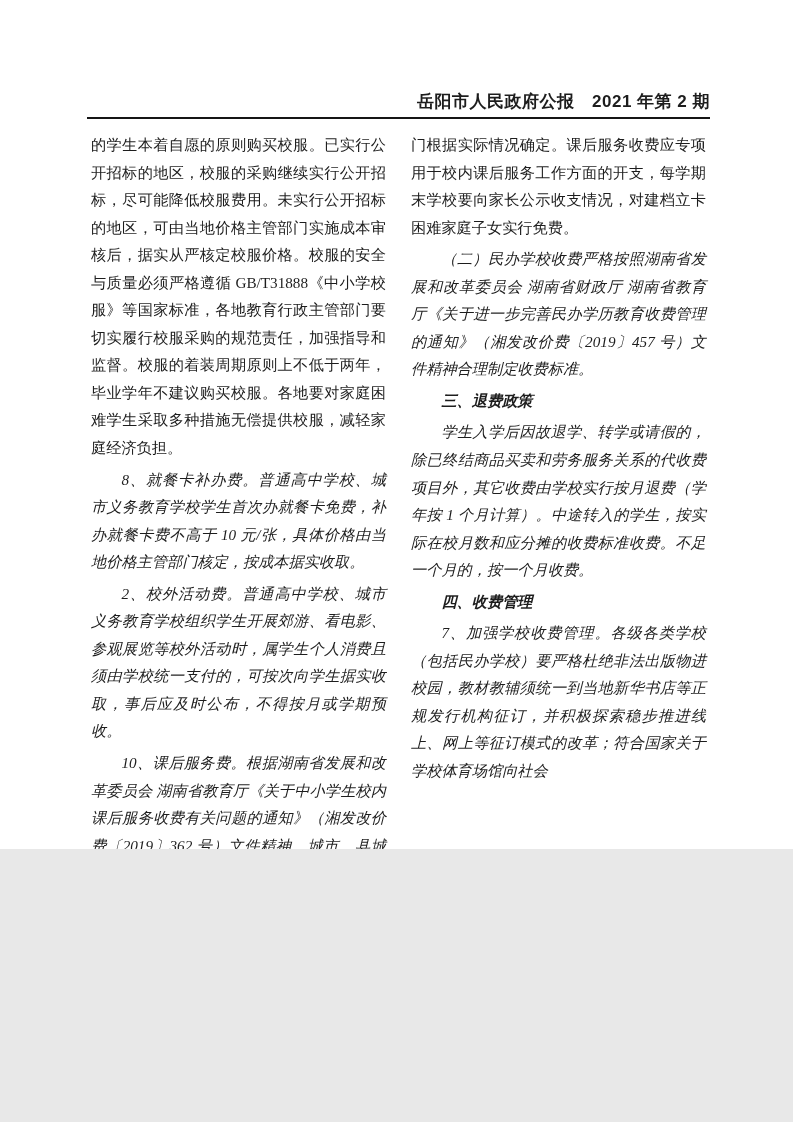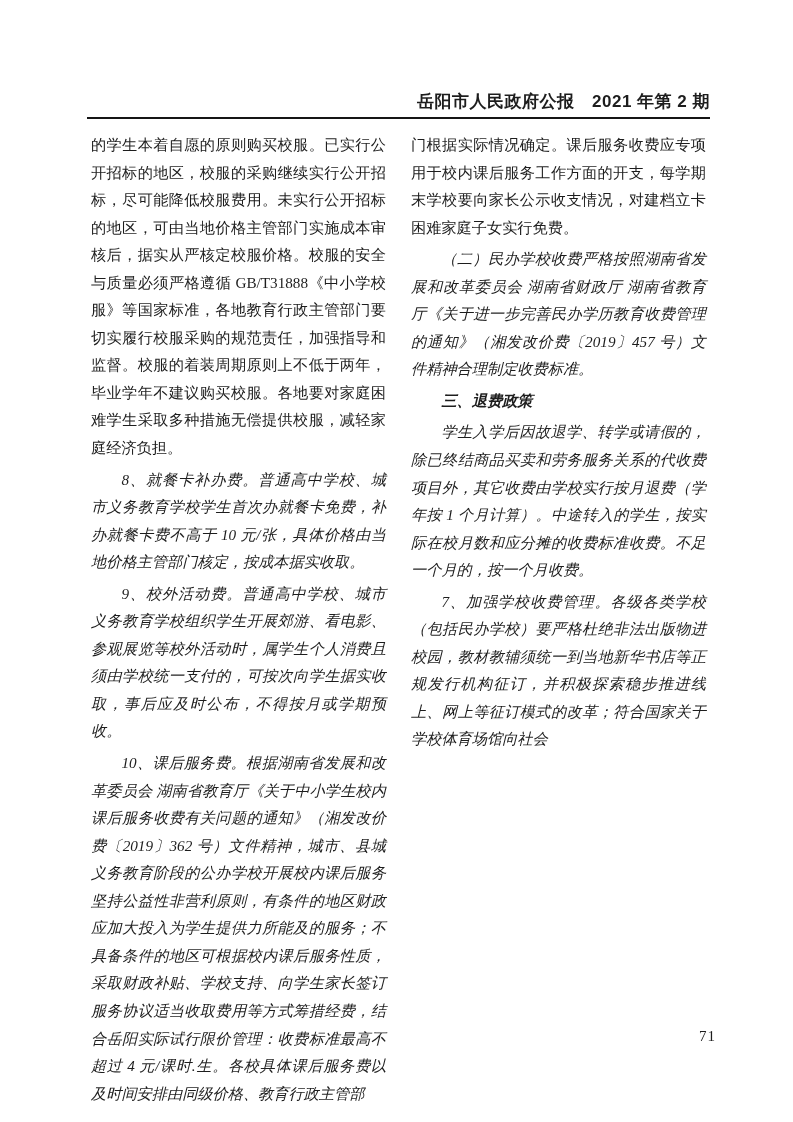--- a/index.html
+++ b/index.html
@@ -1,19 +1,19 @@
 <!DOCTYPE html>
 <html><head>
 <meta charset="utf-8">
 <style>
   html, body { margin: 0; padding: 0; background: #e8e8e8; }
   .page {
     position: relative;
     width: 793px;
-    height: 1122px;
+    height: 849px;
     margin: 0 auto;
     background: #ffffff;
     font-family: "Liberation Serif", "DejaVu Serif", serif;
     color: #1d1d1d;
     overflow: hidden;
   }
   .header {
     position: absolute;
     top: 90px;
     left: 87px;
@@ -69,29 +69,30 @@
 
   <div class="header">岳阳市人民政府公报　2021 年第 2 期</div>
 
   <div class="header-rule"></div>
 
   <div class="content">
 
     <div class="col">
       <p>的学生本着自愿的原则购买校服。已实行公开招标的地区，校服的采购继续实行公开招标，尽可能降低校服费用。未实行公开招标的地区，可由当地价格主管部门实施成本审核后，据实从严核定校服价格。校服的安全与质量必须严格遵循 GB/T31888《中小学校服》等国家标准，各地教育行政主管部门要切实履行校服采购的规范责任，加强指导和监督。校服的着装周期原则上不低于两年，毕业学年不建议购买校服。各地要对家庭困难学生采取多种措施无偿提供校服，减轻家庭经济负担。</p>
       <p class="indent">8、就餐卡补办费。普通高中学校、城市义务教育学校学生首次办就餐卡免费，补办就餐卡费不高于 10 元/张，具体价格由当地价格主管部门核定，按成本据实收取。</p>
-      <p class="indent">9、校外活动费。普通高中学校、城市义务教育学校组织学生开展郊游、看电影、参观展览等校外活动时，属学生个人消费且须由学校统一支付的，可按次向学生据实收取，事后应及时公布，不得按月或学期预收。</p>
+      <p class="indent">2、校外活动费。普通高中学校、城市义务教育学校组织学生开展郊游、看电影、参观展览等校外活动时，属学生个人消费且须由学校统一支付的，可按次向学生据实收取，事后应及时公布，不得按月或学期预收。</p>
       <p class="indent">10、课后服务费。根据湖南省发展和改革委员会 湖南省教育厅《关于中小学生校内课后服务收费有关问题的通知》（湘发改价费〔2019〕362 号）文件精神，城市、县城义务教育阶段的公办学校开展校内课后服务坚持公益性非营利原则，有条件的地区财政应加大投入为学生提供力所能及的服务；不具备条件的地区可根据校内课后服务性质，采取财政补贴、学校支持、向学生家长签订服务协议适当收取费用等方式筹措经费，结合岳阳实际试行限价管理：收费标准最高不超过 4 元/课时.生。各校具体课后服务费以及时间安排由同级价格、教育行政主管部</p>
     </div>
 
     <div class="col">
       <p>门根据实际情况确定。课后服务收费应专项用于校内课后服务工作方面的开支，每学期末学校要向家长公示收支情况，对建档立卡困难家庭子女实行免费。</p>
       <p class="indent">（二）民办学校收费严格按照湖南省发展和改革委员会 湖南省财政厅 湖南省教育厅《关于进一步完善民办学历教育收费管理的通知》（湘发改价费〔2019〕457 号）文件精神合理制定收费标准。</p>
       <p class="indent heading">三、退费政策</p>
       <p class="indent">学生入学后因故退学、转学或请假的，除已终结商品买卖和劳务服务关系的代收费项目外，其它收费由学校实行按月退费（学年按 1 个月计算）。中途转入的学生，按实际在校月数和应分摊的收费标准收费。不足一个月的，按一个月收费。</p>
+      <p class="indent heading">四、收费管理</p>
       <p class="indent">7、加强学校收费管理。各级各类学校（包括民办学校）要严格杜绝非法出版物进校园，教材教辅须统一到当地新华书店等正规发行机构征订，并积极探索稳步推进线上、网上等征订模式的改革；符合国家关于学校体育场馆向社会</p>
     </div>
 
   </div>
 
   <div class="page-number">71</div>
 
 </div>
 
 </body></html>

